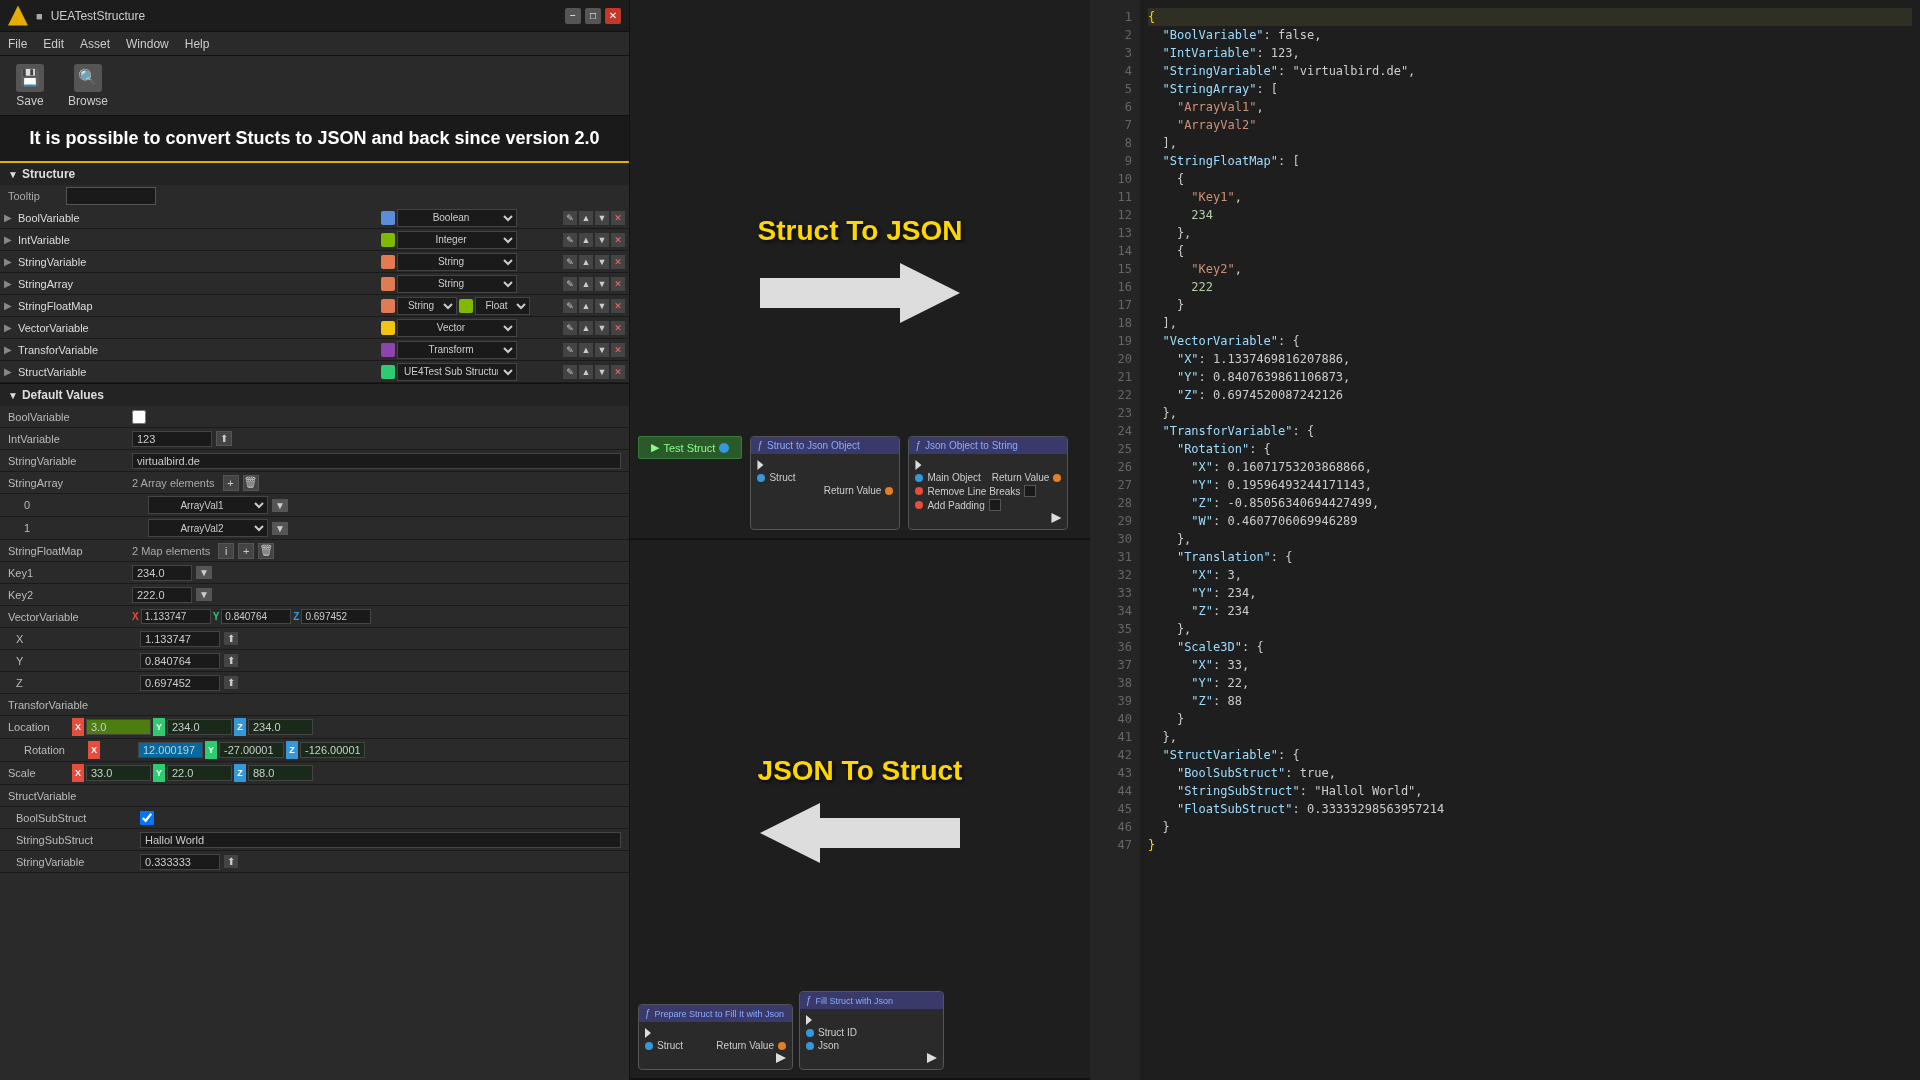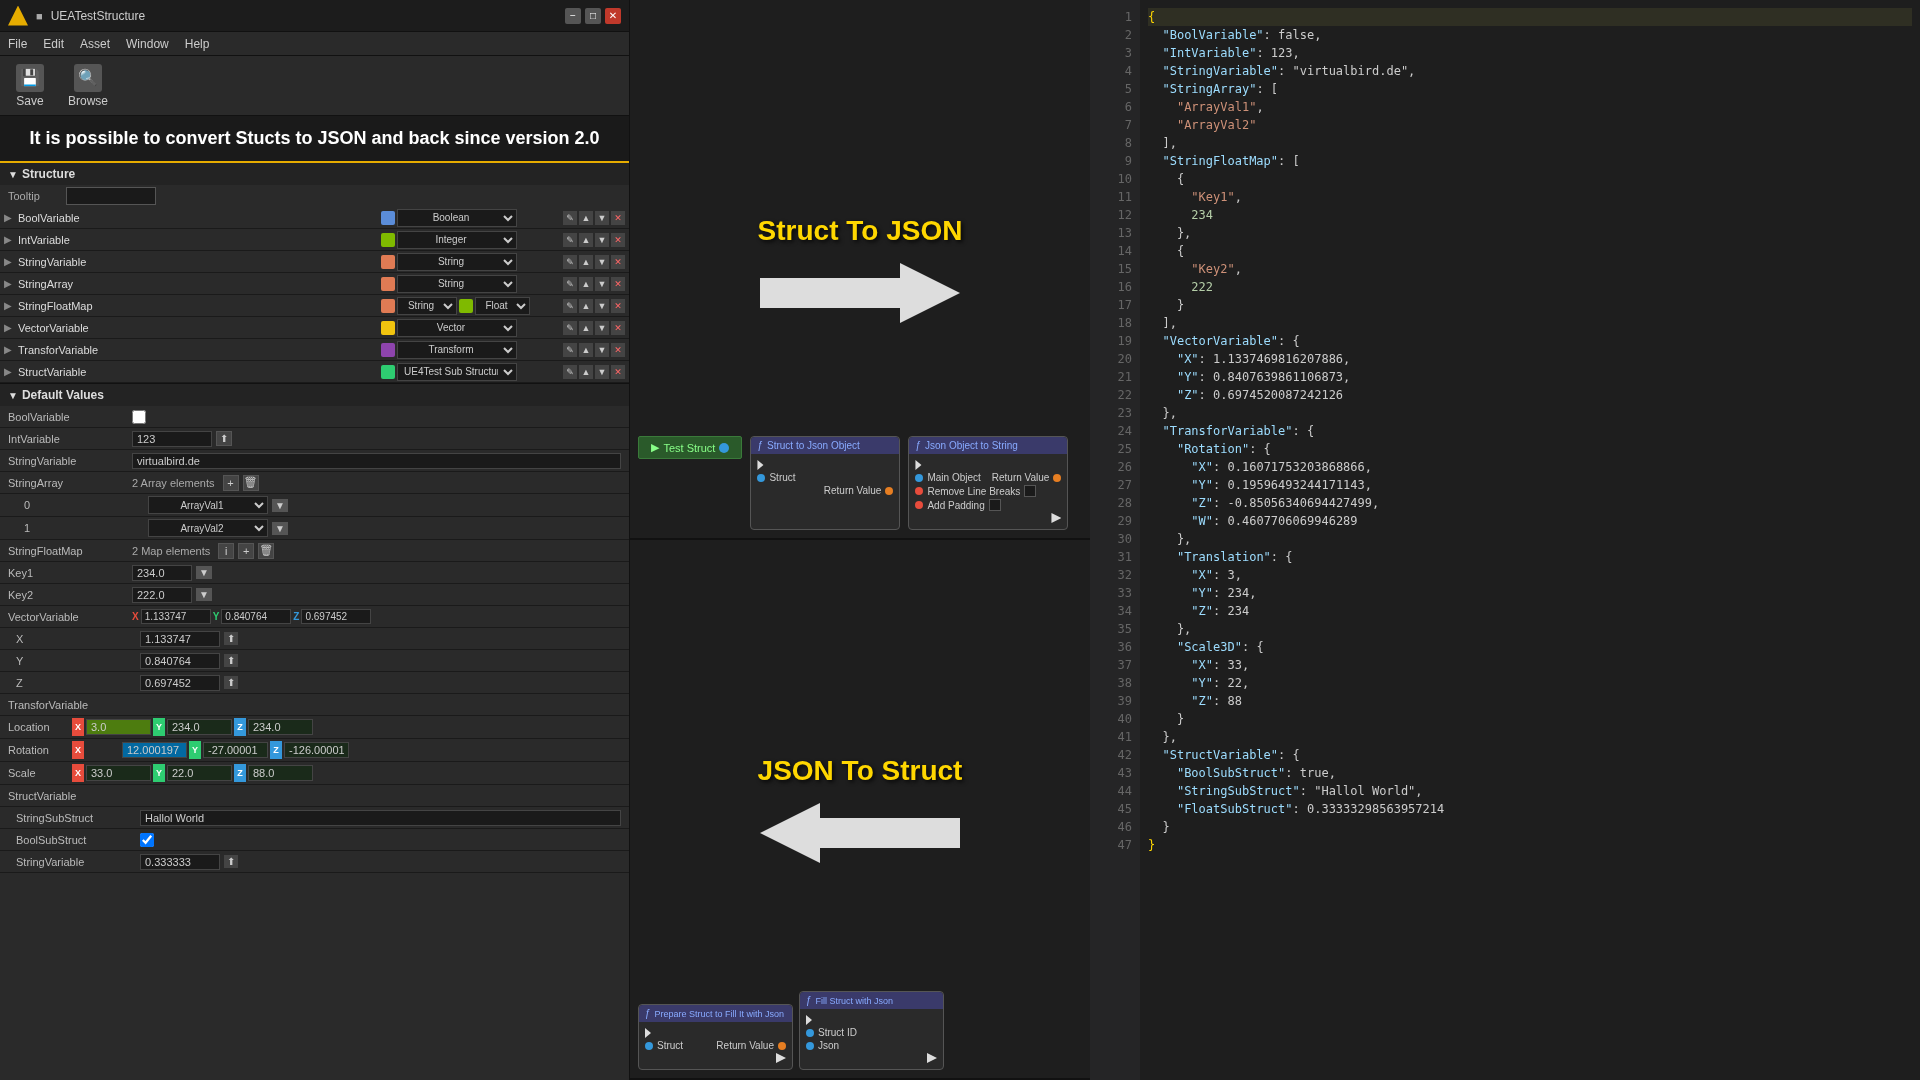--- a/index.html
+++ b/index.html
@@ -367,21 +367,21 @@
           </div>
         <input type="text" class="def-input" value="234.0" style="width: 65px; background: rgb(26, 42, 26);">
         <div style="background:#3498db;width:12px;height:18px;display:flex;align-items:center;justify-content:center;">
             <span style="color:#fff;font-size:9px;font-weight:bold;">Z</span>
           </div>
         <input type="text" class="def-input" value="234.0" style="width: 65px; background: rgb(26, 42, 26);">
       </div>
     </div>
 
     <div class="default-row" style="padding-left:8px;">
-      <span class="def-label" style="width:60px;">Rotation</span>
+      <span class="def-label" style="width:60px;margin-left:16px;">Rotation</span>
       <div style="display:flex;gap:2px;align-items:center;">
         <div style="background:#e74c3c;width:12px;height:18px;display:flex;align-items:center;justify-content:center;">
             <span style="color:#fff;font-size:9px;font-weight:bold;">X</span>
           </div>
         <input type="text" class="def-input" value="12.000197" style="width: 65px; background: #0369a1; margin-left: 36px;">
         <div style="background:#2ecc71;width:12px;height:18px;display:flex;align-items:center;justify-content:center;">
             <span style="color:#fff;font-size:9px;font-weight:bold;">Y</span>
           </div>
         <input type="text" class="def-input" value="-27.00001" style="width: 65px; background: rgb(26, 42, 26);">
         <div style="background:#3498db;width:12px;height:18px;display:flex;align-items:center;justify-content:center;">
@@ -406,26 +406,26 @@
             <span style="color:#fff;font-size:9px;font-weight:bold;">Z</span>
           </div>
         <input type="text" class="def-input" value="88.0" style="width: 65px; background: rgb(26, 42, 26);">
       </div>
     </div>
 
     <div class="default-row">
       <span class="def-label">StructVariable</span>
     </div>
     <div class="default-row" style="padding-left:16px;">
+      <span class="def-label">BoolSubStruct</span>
+      <input type="checkbox" class="def-checkbox" checked="" style="">
+    </div>
+    <div class="default-row" style="padding-left:16px;">
       <span class="def-label">StringSubStruct</span>
       <input type="text" class="def-input" value="Hallol World" style="">
-    </div>
-    <div class="default-row" style="padding-left:16px;">
-      <span class="def-label">BoolSubStruct</span>
-      <input type="checkbox" class="def-checkbox" checked="" style="">
     </div>
     <div class="default-row" style="padding-left:16px;">
       <span class="def-label">StringVariable</span>
       <input type="text" class="def-input" value="0.333333" style="width: 80px;">
       <span style="background:#444;padding:1px 3px;cursor:pointer;font-size:10px;">⬆</span>
     </div>
   </div>
 </div>
 
 <div id="middle-panel">

